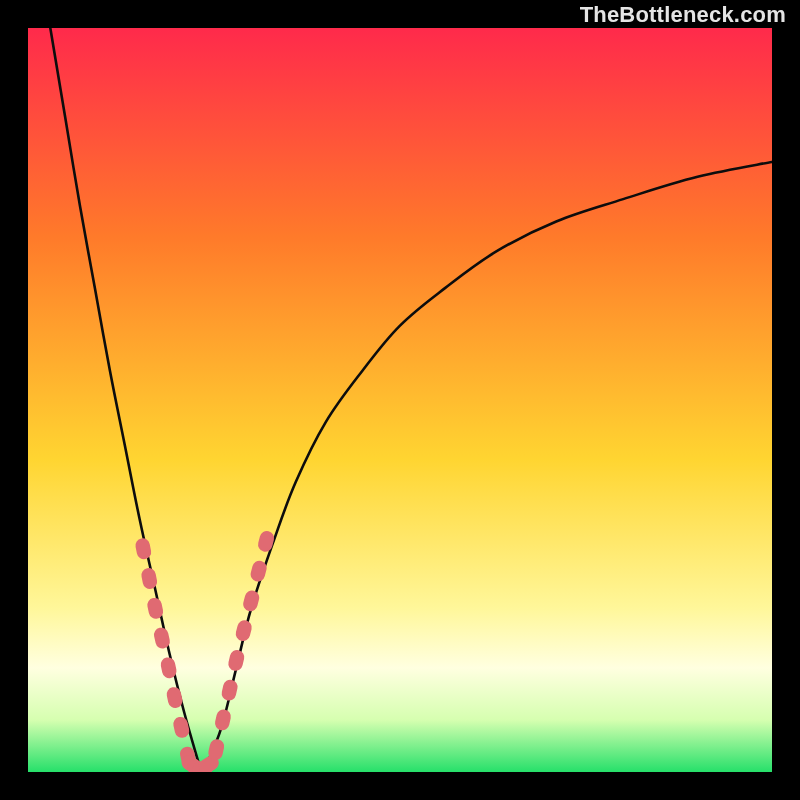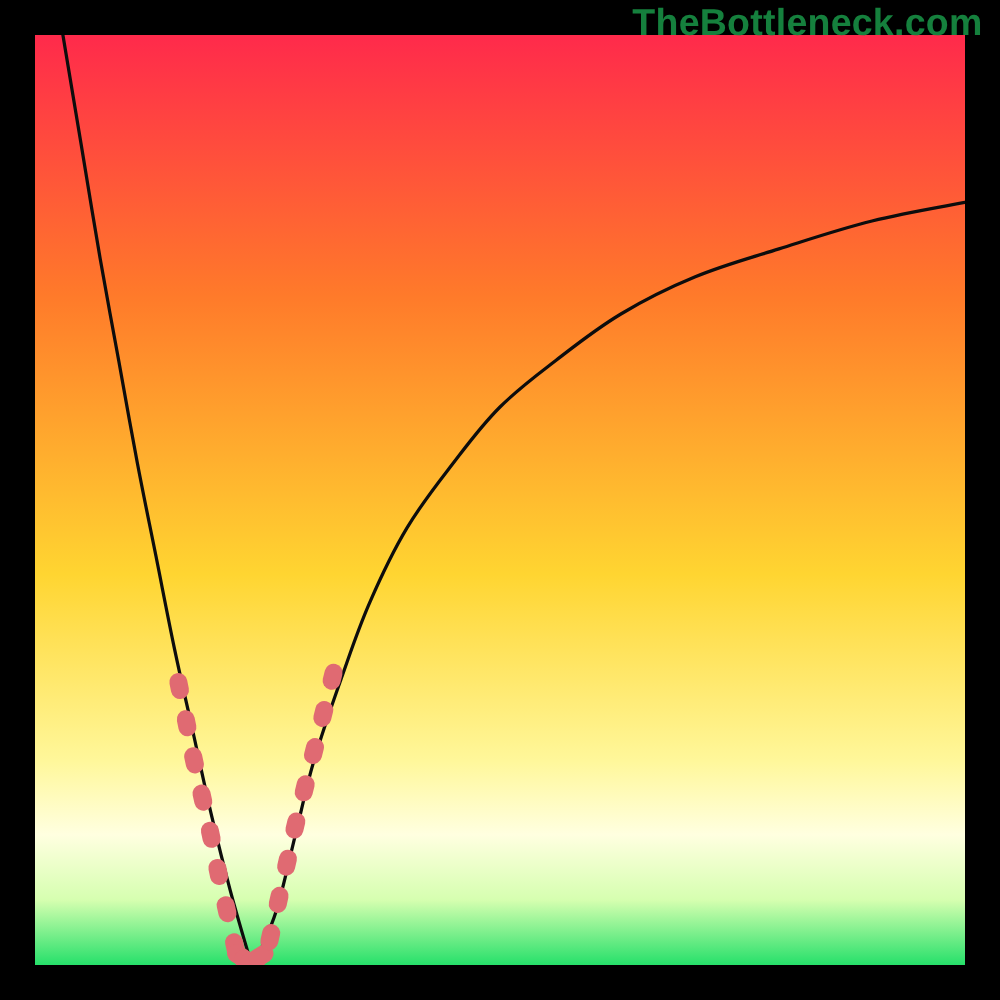--- a/index.html
+++ b/index.html
@@ -24,23 +24,23 @@
     top: 28px;
     width: 744px;
     height: 744px;
     overflow: hidden;
   }
   .watermark {
     position: absolute;
     top: 2px;
     right: 14px;
     font-family: Arial, Helvetica, sans-serif;
-    font-size: 30px;
+    font-size: 22px;
     font-weight: 600;
-    color: #15803d;
+    color: #e5e5e5;
     letter-spacing: 0.2px;
   }
   svg {
     display: block;
   }
 </style>
 </head>
 <body>
 
 <div class="frame">

